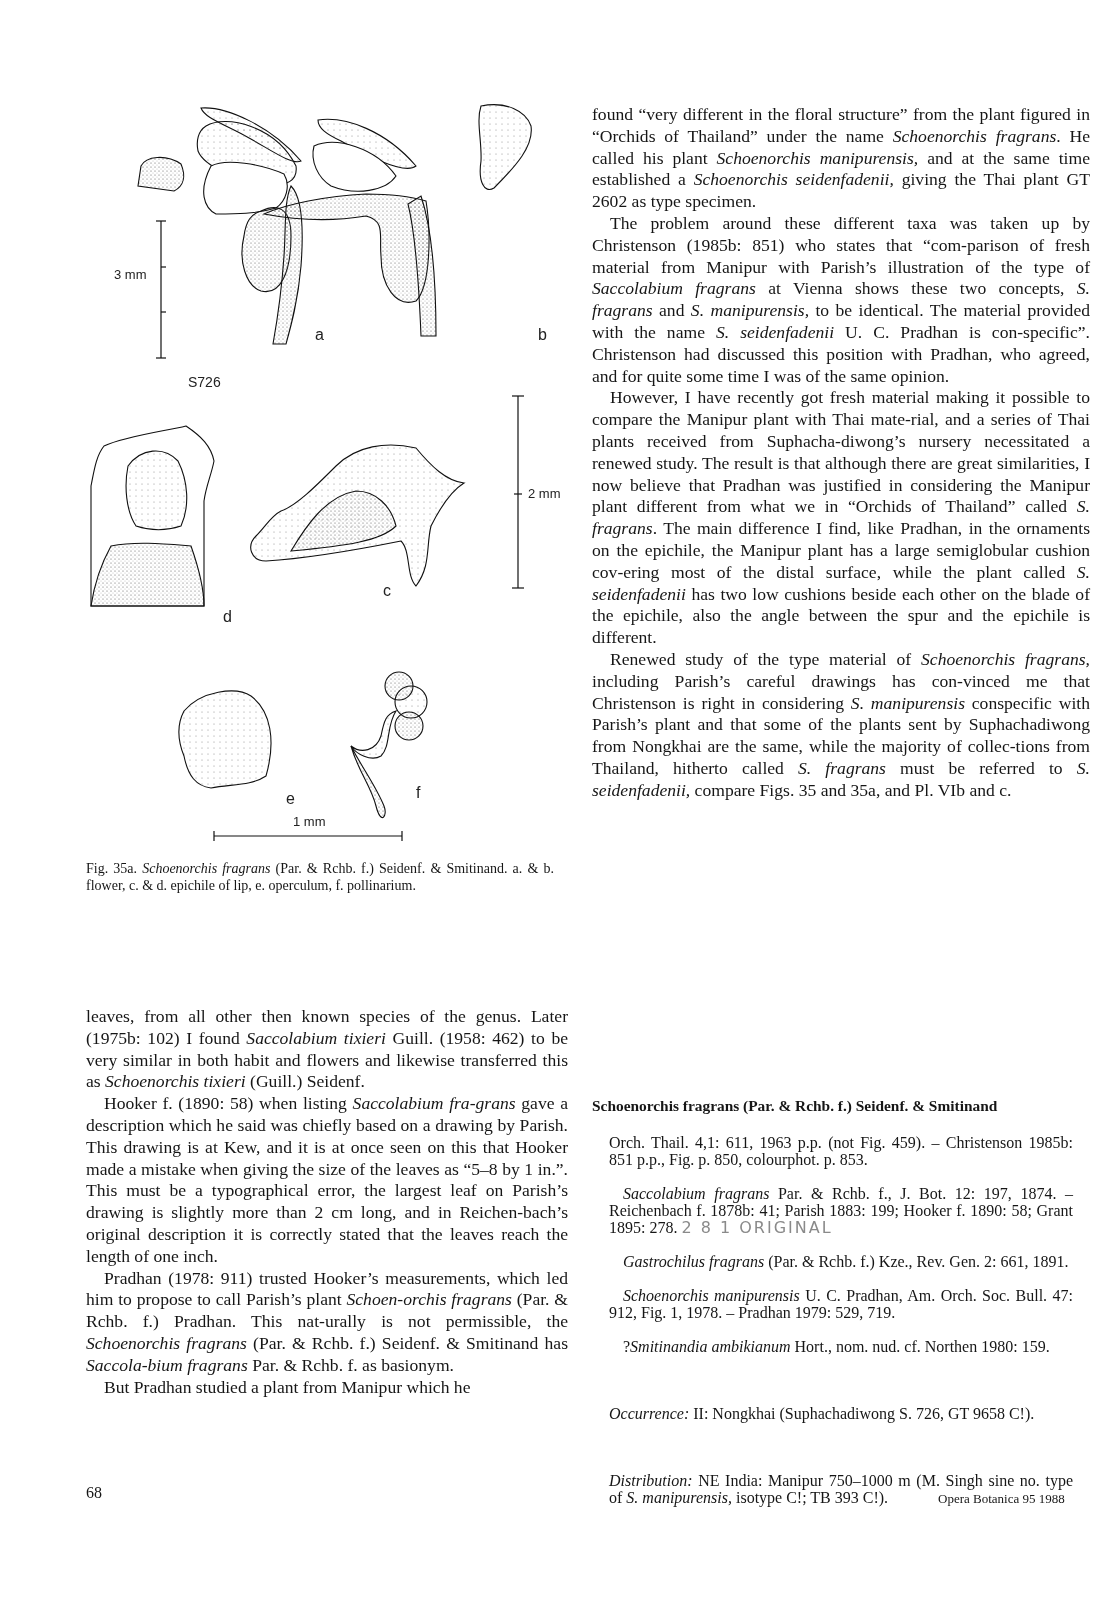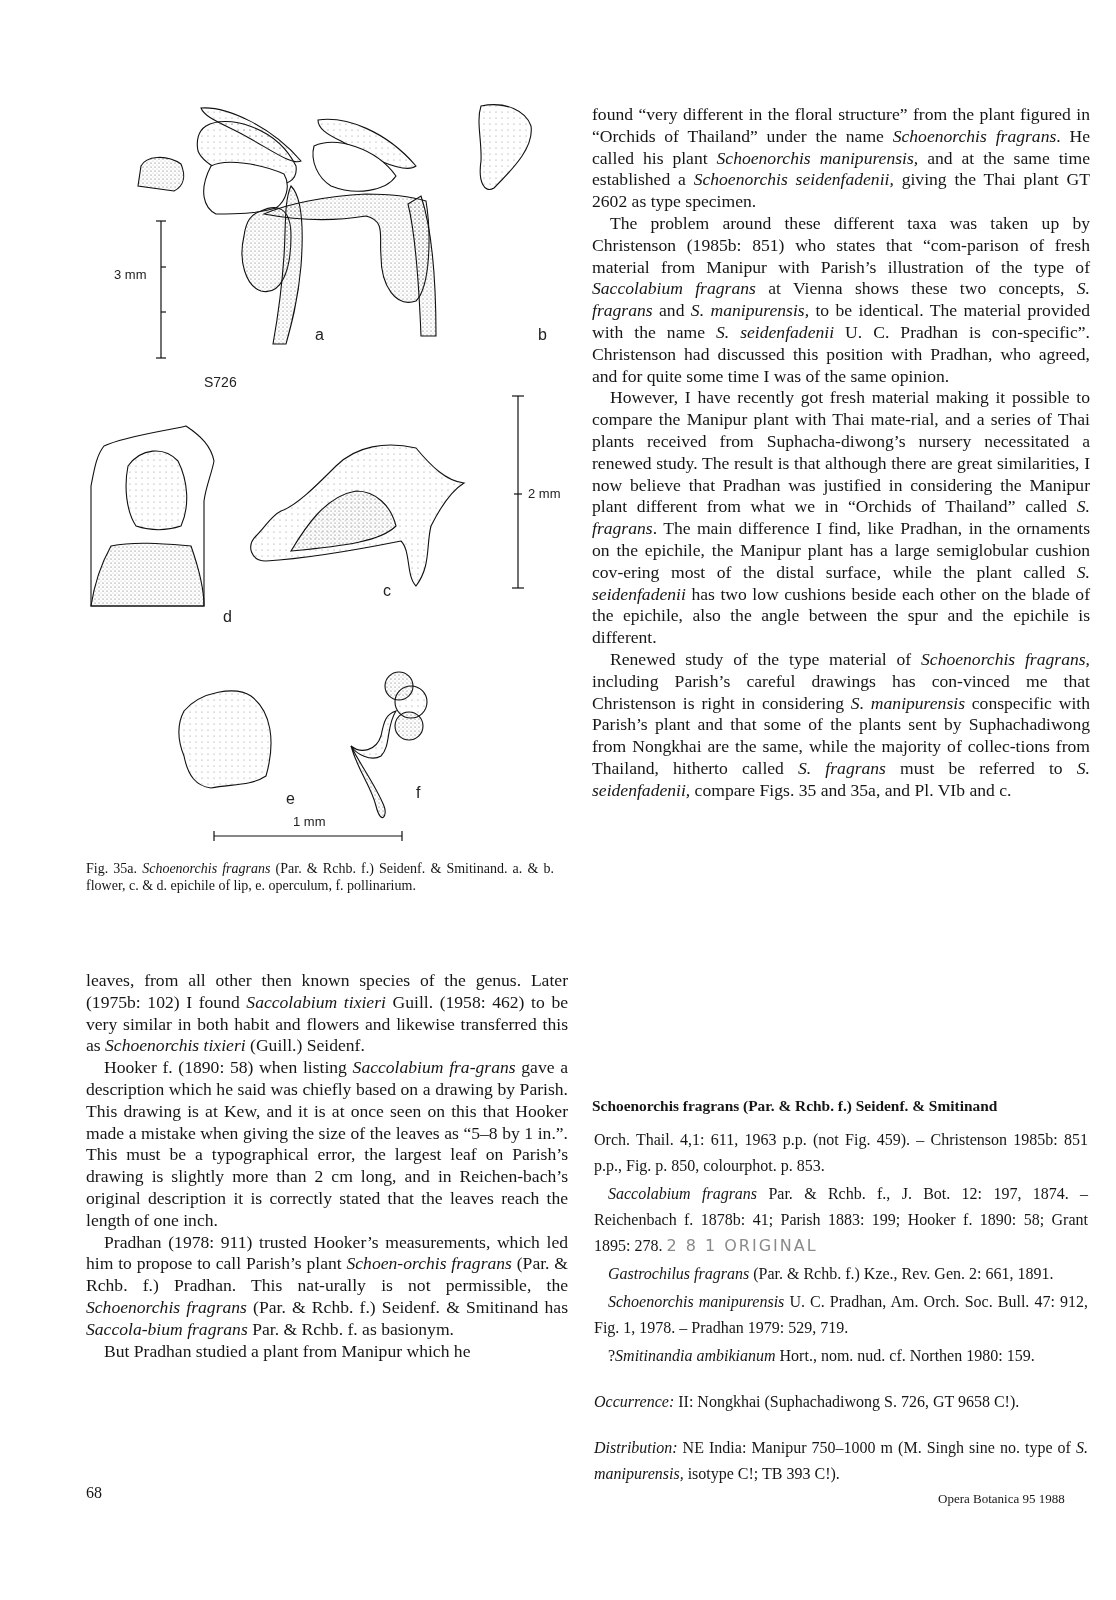--- a/index.html
+++ b/index.html
@@ -11,24 +11,24 @@
   #left-col { left: 86px; top: 86px; width: 480px; }
   #right-col { left: 592px; top: 104px; width: 498px; }
   .p { font-size: 17.6px; line-height: 21.8px; text-align: justify; margin: 0; hyphens: manual; }
   .p.ind { text-indent: 18px; }
   i { font-style: italic; }
   .figure { position: relative; width: 480px; height: 780px; }
   .figure svg { position: absolute; left: 0; top: 0; }
   .fig-label { position: absolute; font-family: "Liberation Sans", sans-serif; font-size: 16px; color: #222; }
   .scale-label { position: absolute; font-family: "Liberation Sans", sans-serif; font-size: 13px; color: #222; }
   .caption { font-size: 14px; line-height: 16.5px; text-align: justify; margin: 6px 12px 0 0; }
-  .left-text { position: absolute; left: 86px; top: 970px; width: 482px; }
+  .left-text { position: absolute; left: 86px; top: 1006px; width: 482px; }
   .right-lower { position: absolute; left: 592px; top: 1095px; width: 498px; }
   .heading { font-weight: bold; font-size: 15.4px; line-height: 22px; margin: 0 0 10px 0; }
-  .ref { font-size: 16px; line-height: 26px; text-align: justify; margin: 2px; }
+  .ref { font-size: 16px; line-height: 17px; text-align: justify; margin: 17px; }
   .ref.ind { text-indent: 14px; }
   .gap { height: 16px; }
   .handwritten { font-family: "DejaVu Sans", sans-serif; font-size: 16px; color: #8a8a8a; letter-spacing: 2px; }
   .footer-left { position: absolute; left: 86px; top: 1484px; font-size: 16px; }
   .footer-right { position: absolute; left: 938px; top: 1491px; font-size: 13px; }
 </style>
 </head>
 <body>
 
 <div id="left-col" class="col">
@@ -107,21 +107,21 @@
     </svg>
     <span class="fig-label" style="left:229px;top:240px">a</span>
     <span class="fig-label" style="left:452px;top:240px">b</span>
     <span class="fig-label" style="left:297px;top:496px">c</span>
     <span class="fig-label" style="left:137px;top:522px">d</span>
     <span class="fig-label" style="left:200px;top:704px">e</span>
     <span class="fig-label" style="left:330px;top:698px">f</span>
     <span class="scale-label" style="left:28px;top:181px">3 mm</span>
     <span class="scale-label" style="left:442px;top:400px">2 mm</span>
     <span class="scale-label" style="left:207px;top:728px">1 mm</span>
-    <span class="scale-label" style="left:118px;top:288px;font-size:14px">S726</span>
+    <span class="scale-label" style="left:102px;top:288px;font-size:14px">S726</span>
   </div>
   <p class="caption" style="margin-top:-5px;">
     <span>Fig. 35a. </span><i>Schoenorchis fragrans</i><span> (Par. &amp; Rchb. f.) Seidenf. &amp; Smitinand. a. &amp; b. flower, c. &amp; d. epichile of lip, e. operculum, f. pollinarium.</span>
   </p>
 </div>
 
 <div class="left-text">
   <p class="p">
     <span>leaves, from all other then known species of the genus. Later (1975b: 102) I found </span><i>Saccolabium tixieri</i><span> Guill. (1958: 462) to be very similar in both habit and flowers and likewise transferred this as </span><i>Schoenorchis tixieri</i><span> (Guill.) Seidenf.</span>
   </p>

